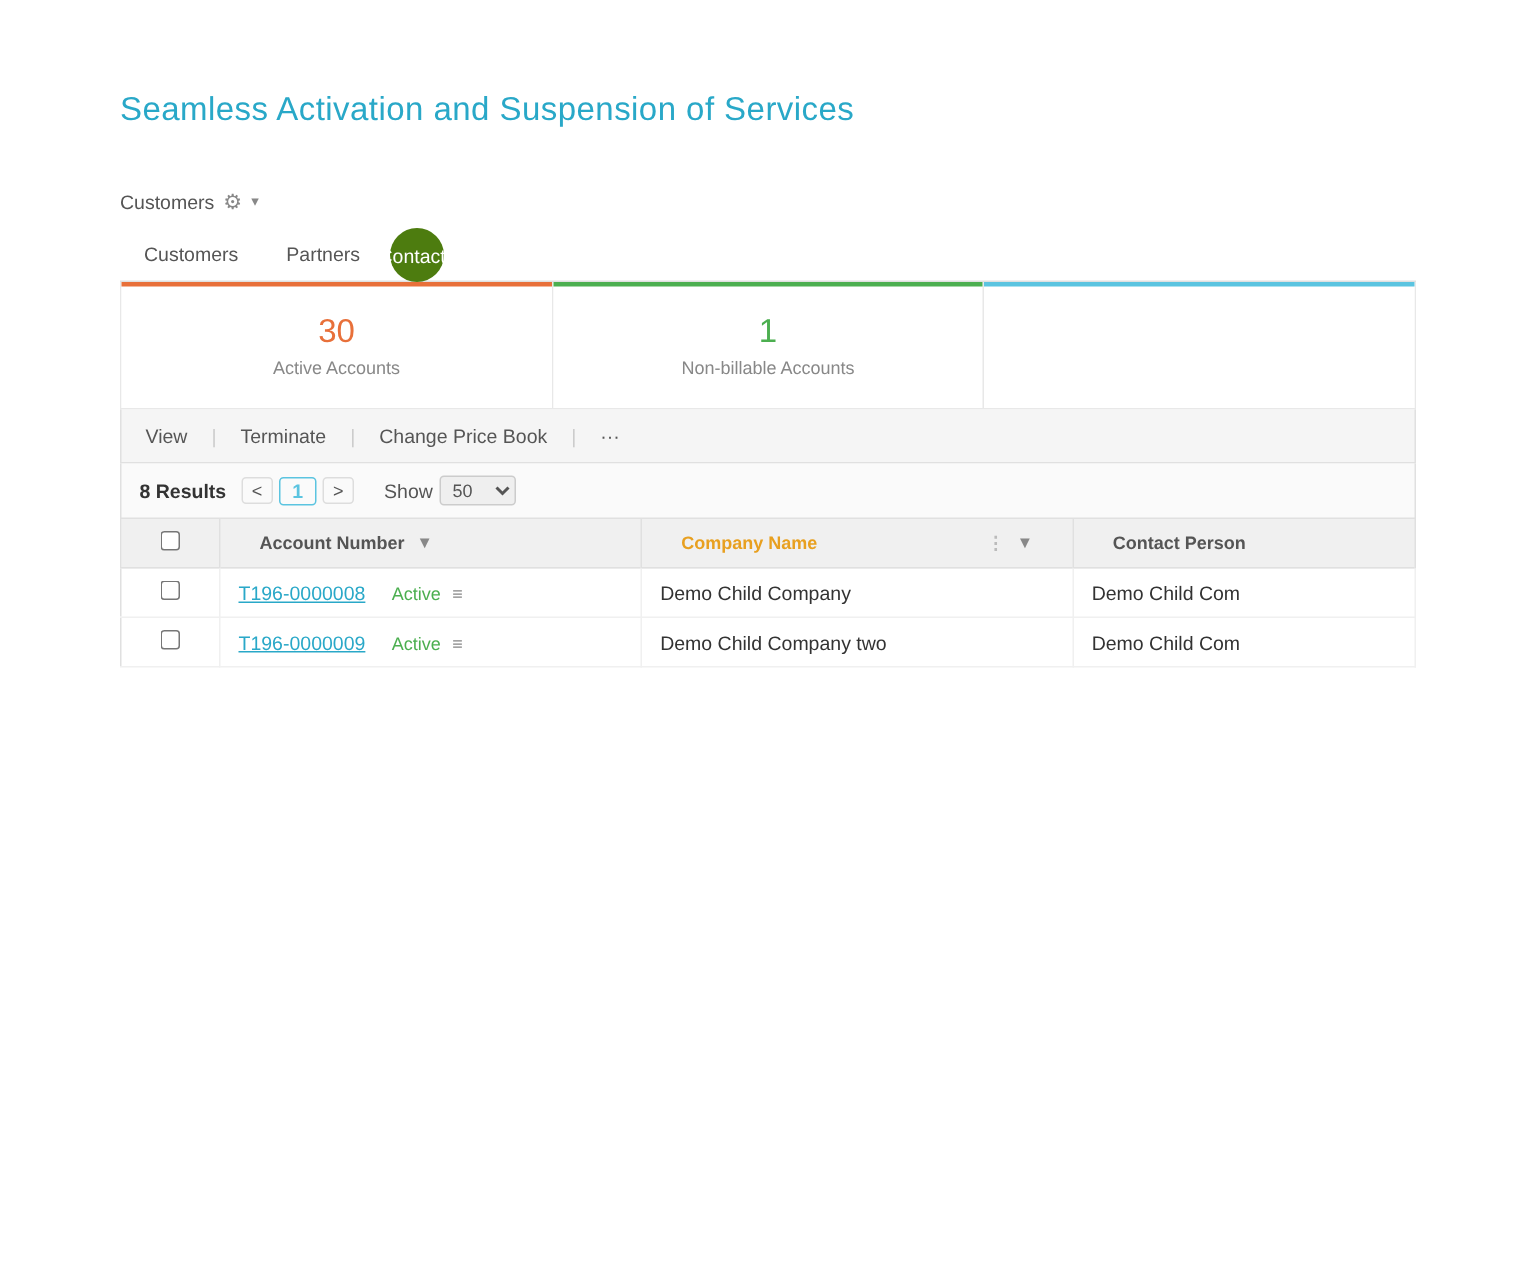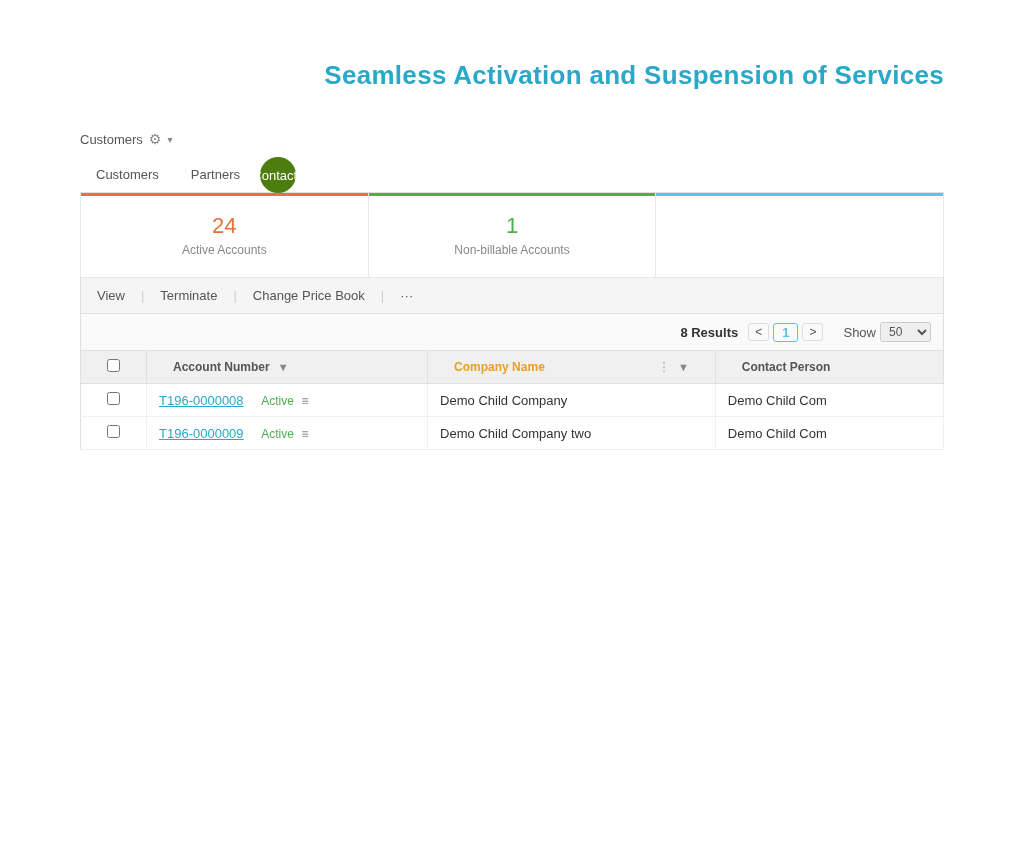--- a/index.html
+++ b/index.html
@@ -9,24 +9,24 @@
       color: #333;
       font-size: 13px;
     }
     .page-wrapper {
       width: 1024px;
       min-height: 854px;
       background: #fff;
       padding: 60px 80px 40px 80px;
     }
     .page-title {
-      text-align: right;
+      text-align: left;
       color: #29a8c8;
-      font-size: 26px;
-      font-weight: 700;
+      font-size: 22px;
+      font-weight: 400;
       margin-bottom: 40px;
       letter-spacing: 0.3px;
     }
     .breadcrumb-row {
       display: flex;
       align-items: center;
       gap: 6px;
       margin-bottom: 10px;
       color: #555;
       font-size: 13px;
@@ -138,21 +138,20 @@
     .results-row {
       display: flex;
       align-items: center;
       gap: 10px;
       padding: 8px 12px;
       background: #fafafa;
       border: 1px solid #e0e0e0;
       border-top: none;
       font-size: 13px;
       color: #555;
-      justify-content: flex-end;
     }
     .results-count {
       font-weight: 600;
       color: #333;
     }
     .pagination {
       display: flex;
       align-items: center;
       gap: 4px;
       font-size: 13px;
@@ -265,21 +264,21 @@
 
   <div class="tabs-row">
     <a class="tab">Customers</a>
     <a class="tab">Partners</a>
     <a class="tab highlighted">Contacts</a>
   </div>
 
   <div class="stats-row">
     <div class="stat-card orange">
       <div class="top-bar"></div>
-      <div class="stat-number">24</div>
+      <div class="stat-number">30</div>
       <div class="stat-label">Active Accounts</div>
     </div>
     <div class="stat-card green">
       <div class="top-bar"></div>
       <div class="stat-number">1</div>
       <div class="stat-label">Non-billable Accounts</div>
     </div>
     <div class="stat-card blue">
       <div class="top-bar"></div>
       <div class="stat-number"></div>

